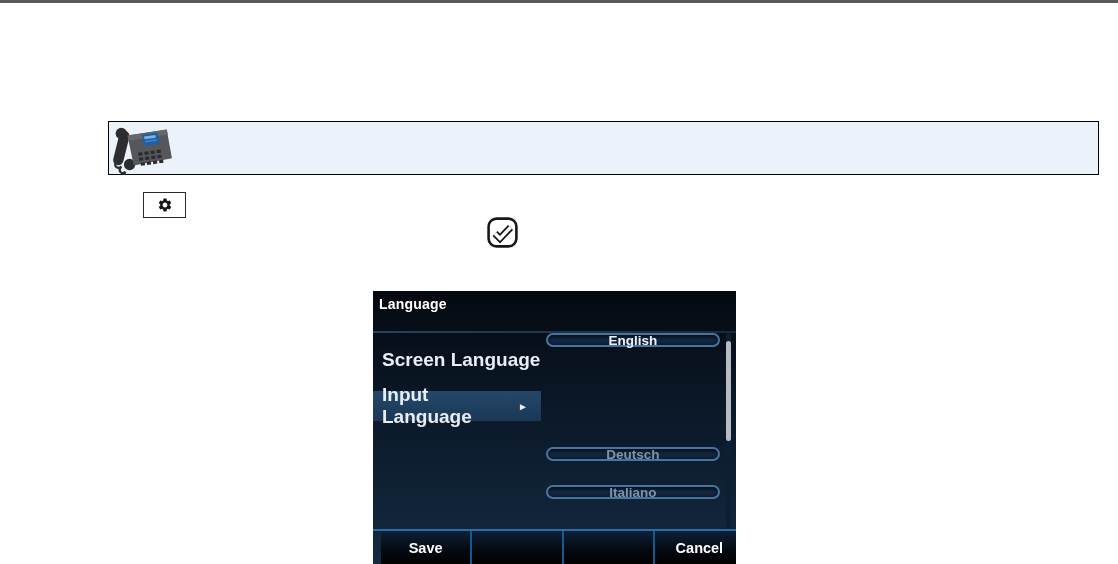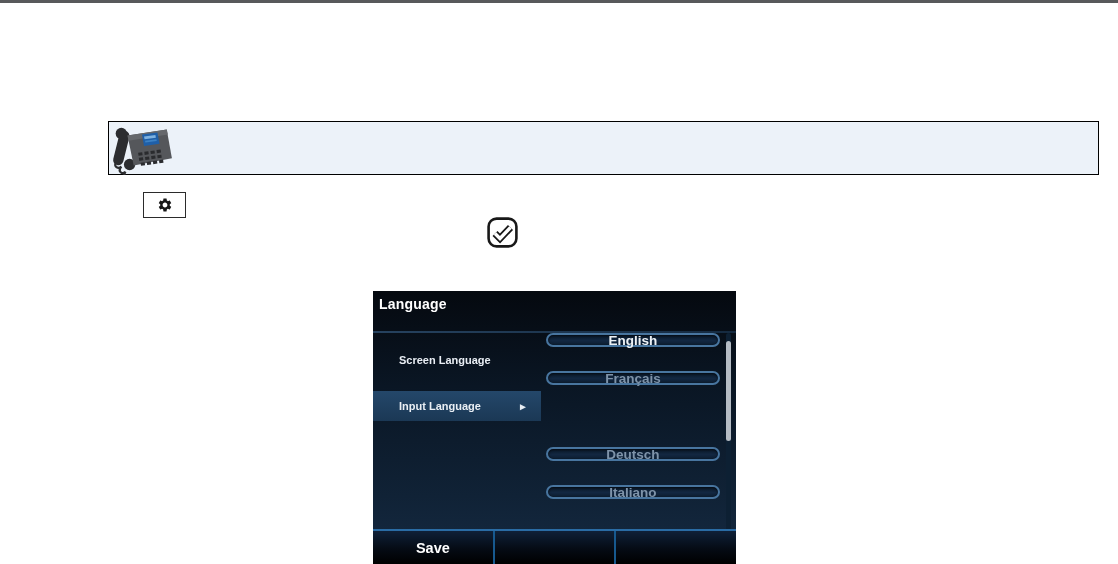--- a/index.html
+++ b/index.html
@@ -38,21 +38,21 @@
   }
   .title-rule {
     position:absolute; left:0; top:40px; width:100%; height:2px;
     background:linear-gradient(90deg,#26425f 0%, #152a40 100%);
   }
 
   .menu-row {
     position:absolute; left:0; width:168px; height:30px;
     display:flex; align-items:center;
   }
-  .menu-row .label { margin-left:26px; font-size:11px; font-weight:bold; color:#e9eef4; flex:1; }
+  .menu-row .label { margin-left:9px; font-size:19px; font-weight:bold; color:#e9eef4; flex:1; }
   .menu-row.selected { background:linear-gradient(180deg,#24476a 0%, #1b3855 100%); }
   .menu-row .arrow { font-size:10px; color:#e8eef4; margin-right:13px; }
   .menu-row-1 { top:54px; }
   .menu-row-2 { top:100px;align-items:center; }
 
   .opt-btn {
     position:absolute; left:173px; width:174px; height:14px; box-sizing:border-box;
     border:2px solid #48759f; border-radius:9px;
     background:linear-gradient(180deg,#0b1a2c 0%, #122741 55%, #0d1e32 100%);
     box-shadow:inset 0 1px 3px rgba(0,0,0,0.65);
@@ -67,21 +67,21 @@
     position:absolute; right:5px; top:42px; width:5px; height:198px;
     background:#0d2033; border-radius:3px;
   }
   .scroll-thumb {
     position:absolute; left:0; top:8px; width:5px; height:100px;
     background:#b5bcc4; border-radius:3px;
   }
 
   .softkey-rule { position:absolute; left:0; top:238px; width:100%; height:2px; background:#2a6ca5; }
   .softkeys {
-    position:absolute; left:0; top:240px; width:100%; height:33px;
+    position:absolute; left:8px; top:240px; width:100%; height:33px;
     background:linear-gradient(180deg,#0f2038 0%, #050b14 55%, #000000 100%);
     display:flex;
   }
   .softkey {
     flex:1; display:flex; align-items:center; justify-content:center;
     font-size:14.5px; font-weight:bold; color:#ffffff;
   }
   .softkey + .softkey { border-left:2px solid #17598f; }
 </style>
 </head>
@@ -142,27 +142,27 @@
 
   <div class="menu-row menu-row-1">
     <span class="label">Screen Language</span>
   </div>
   <div class="menu-row menu-row-2 selected">
     <span class="label">Input Language</span>
     <span class="arrow">►</span>
   </div>
 
   <div class="opt-btn opt-0 active">English</div>
-  <div class="opt-btn opt-1">Français</div>
   <div class="opt-btn opt-4">Italiano</div>
   <div class="opt-btn opt-3">Deutsch</div>
 
   <div class="scroll-track">
     <div class="scroll-thumb"></div>
   </div>
 
   <div class="softkey-rule"></div>
   <div class="softkeys">
     <div class="softkey">Save</div>
     <div class="softkey"></div>
     <div class="softkey"></div>
+    <div class="softkey">Cancel</div>
   </div>
 </div>
 
 </body></html>

